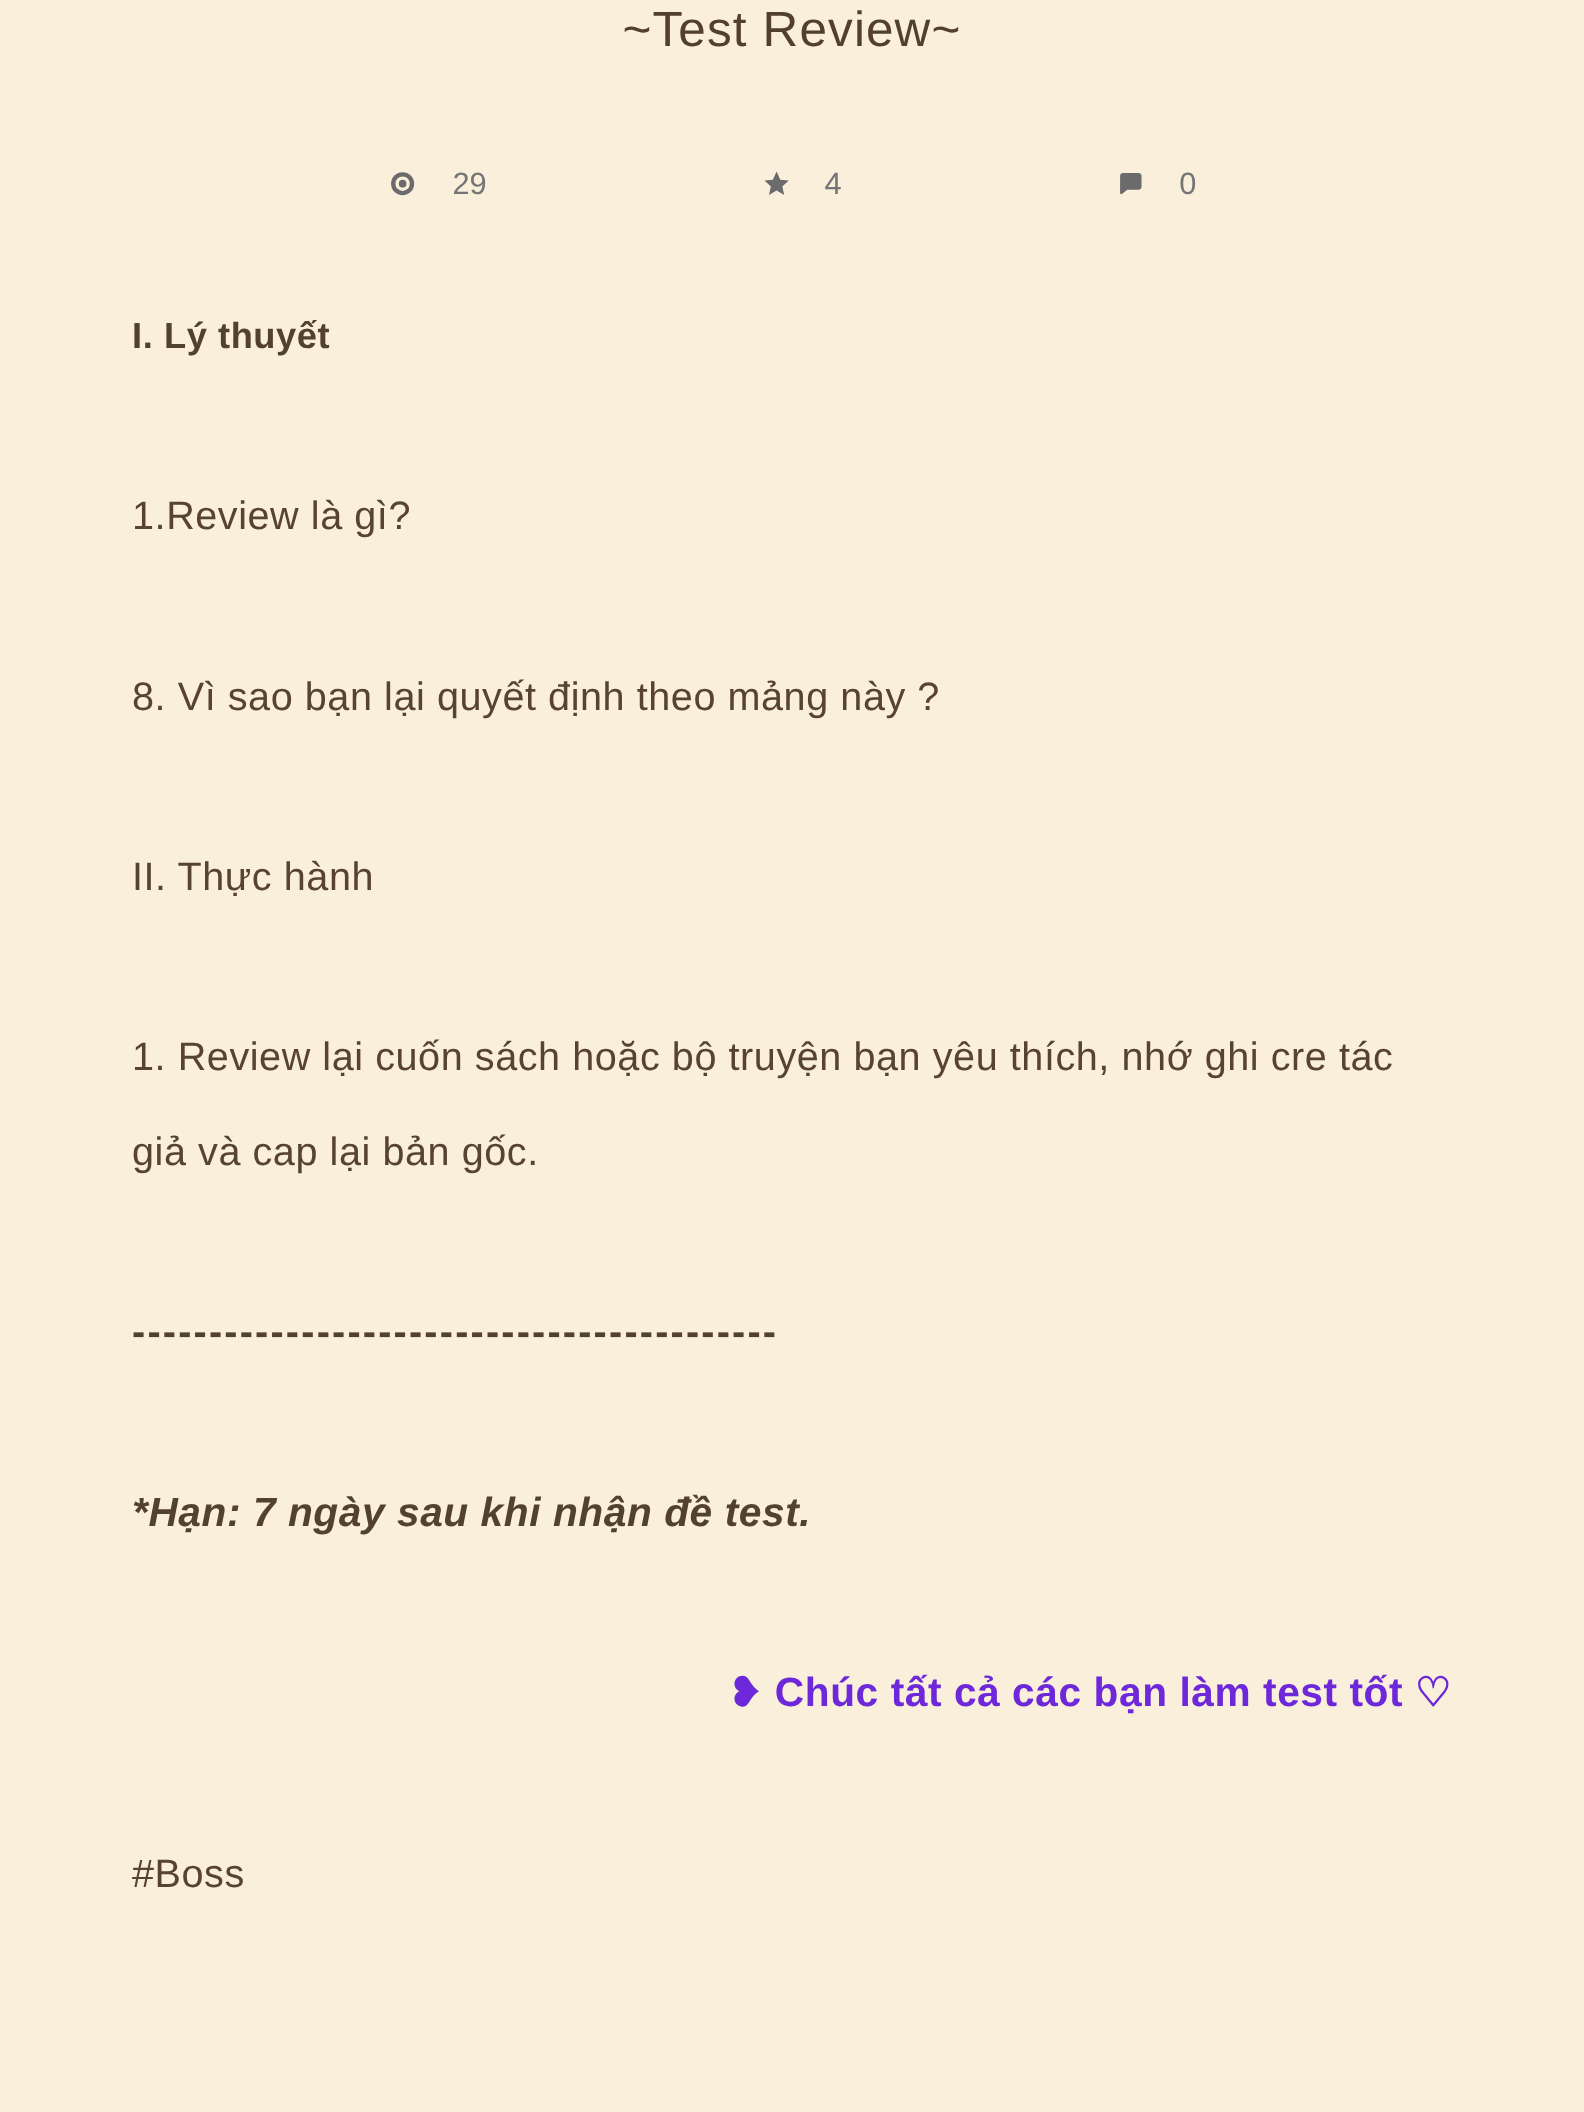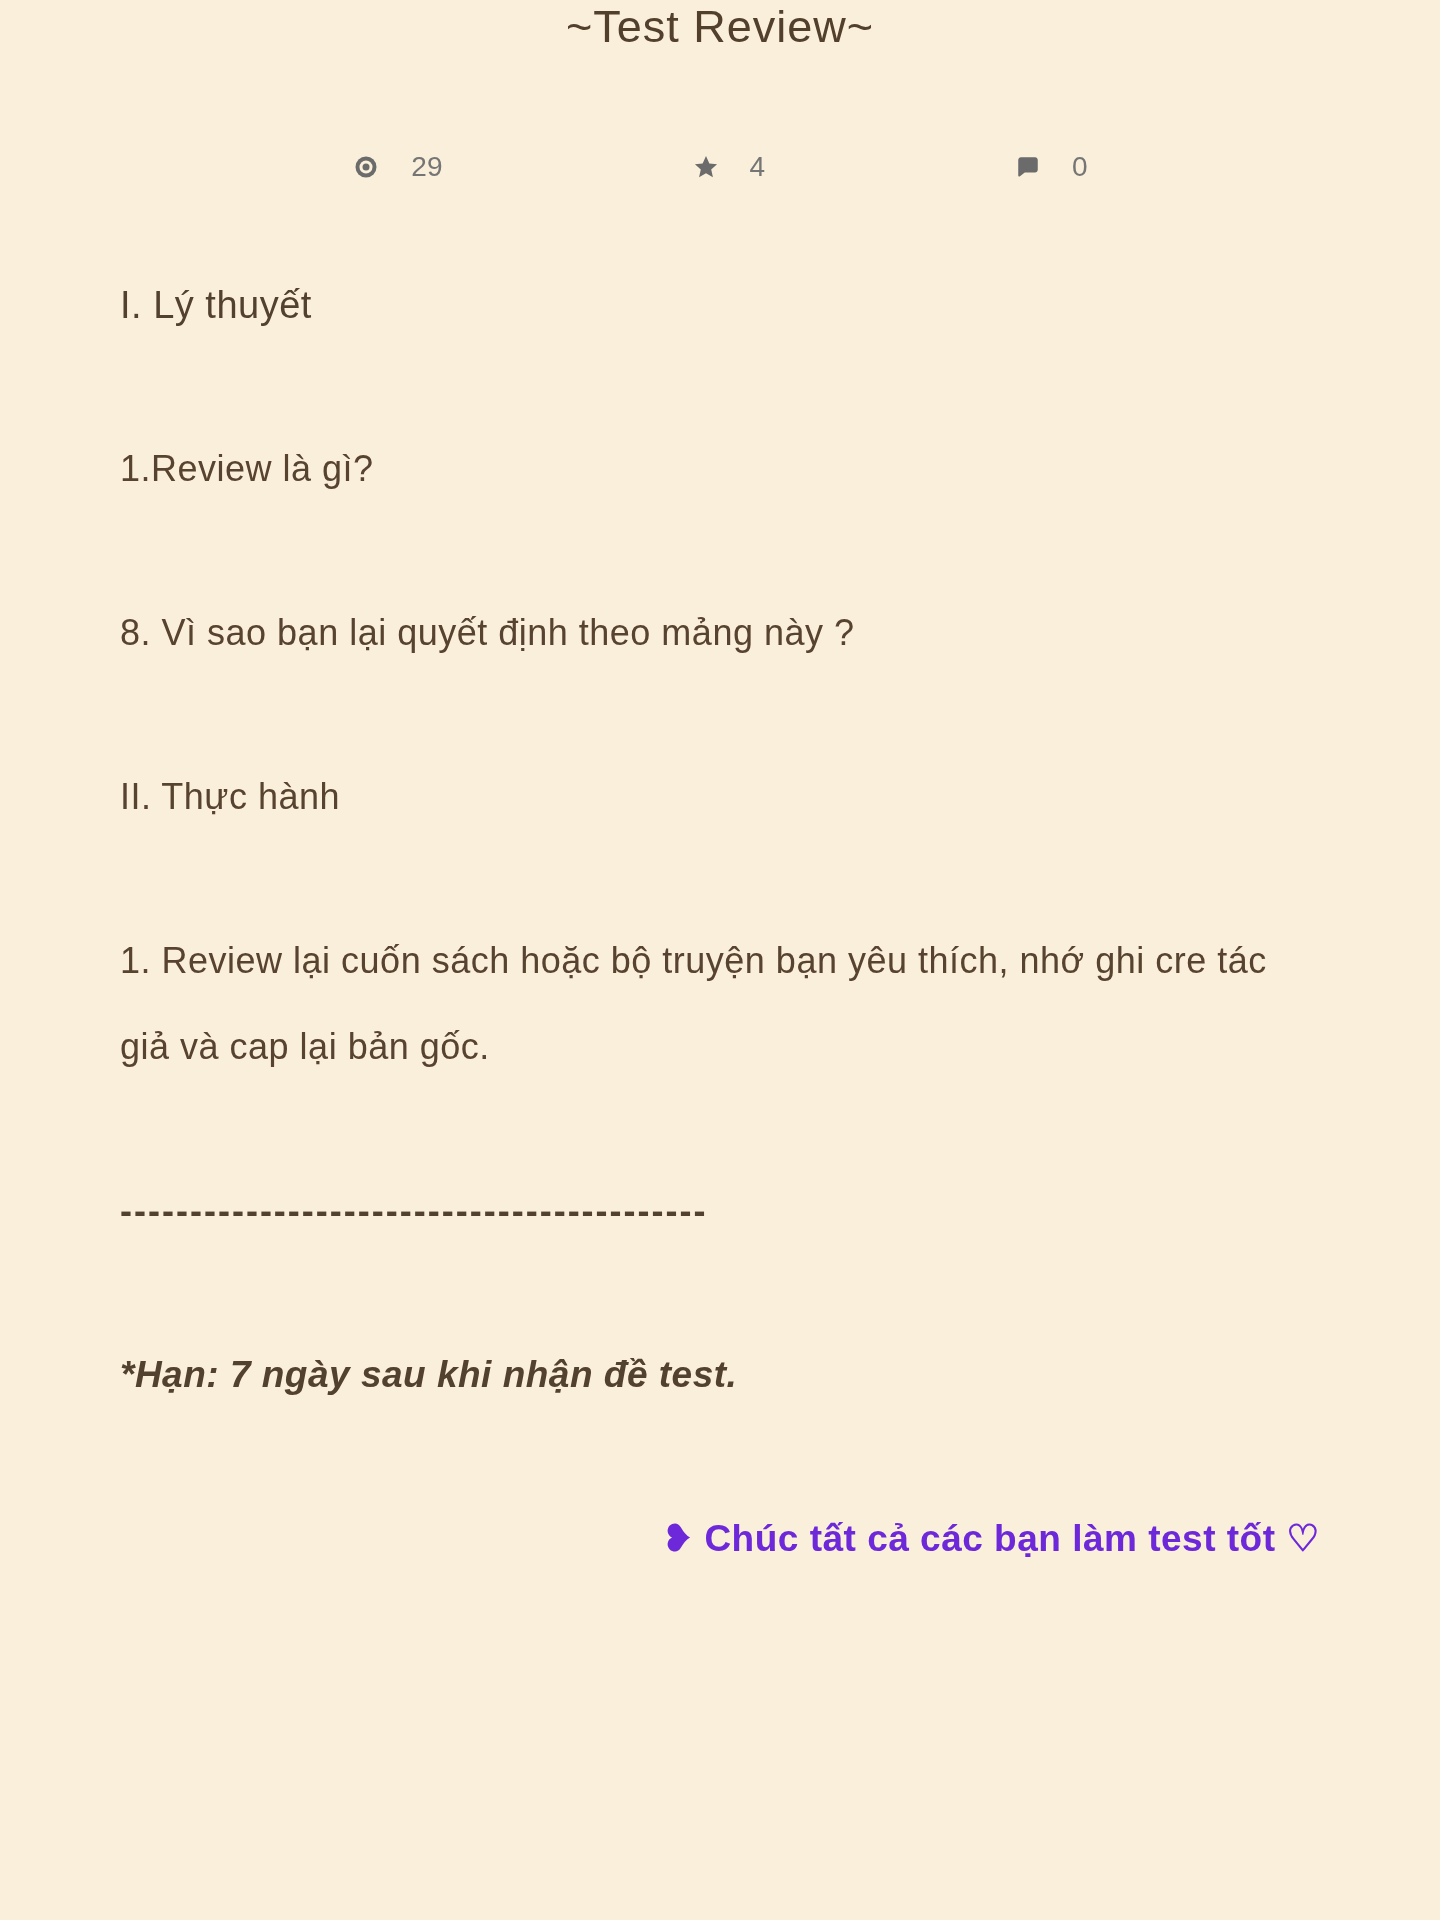--- a/index.html
+++ b/index.html
@@ -51,22 +51,22 @@
     margin-top: 75px;
   }
   .para {
     margin: 0 0 78px 0;
     font-size: 36px;
     line-height: 86px;
     letter-spacing: 0.5px;
     font-weight: 400;
   }
   .para.bold {
-    font-weight: 400;
-    font-size: 38px;
+    font-weight: 700;
+    font-size: 33px;
     letter-spacing: 0.5px;
     color: #53412f;
   }
   .para.two-line {
     white-space: pre-line;
   }
   .para.divider {
     letter-spacing: 2px;
     font-weight: 700;
     color: #53412f;
@@ -140,16 +140,17 @@
 
     <p class="para two-line">1. Review lại cuốn sách hoặc bộ truyện bạn yêu thích, nhớ ghi cre tác
 giả và cap lại bản gốc.</p>
 
     <p class="para divider">------------------------------------------</p>
 
     <p class="para deadline">*Hạn: 7 ngày sau khi nhận đề test.</p>
 
     <p class="para wish">❥ Chúc tất cả các bạn làm test tốt ♡</p>
 
+    <p class="para signature">#Boss</p>
 
   </div>
 
 </div>
 
 </body></html>

